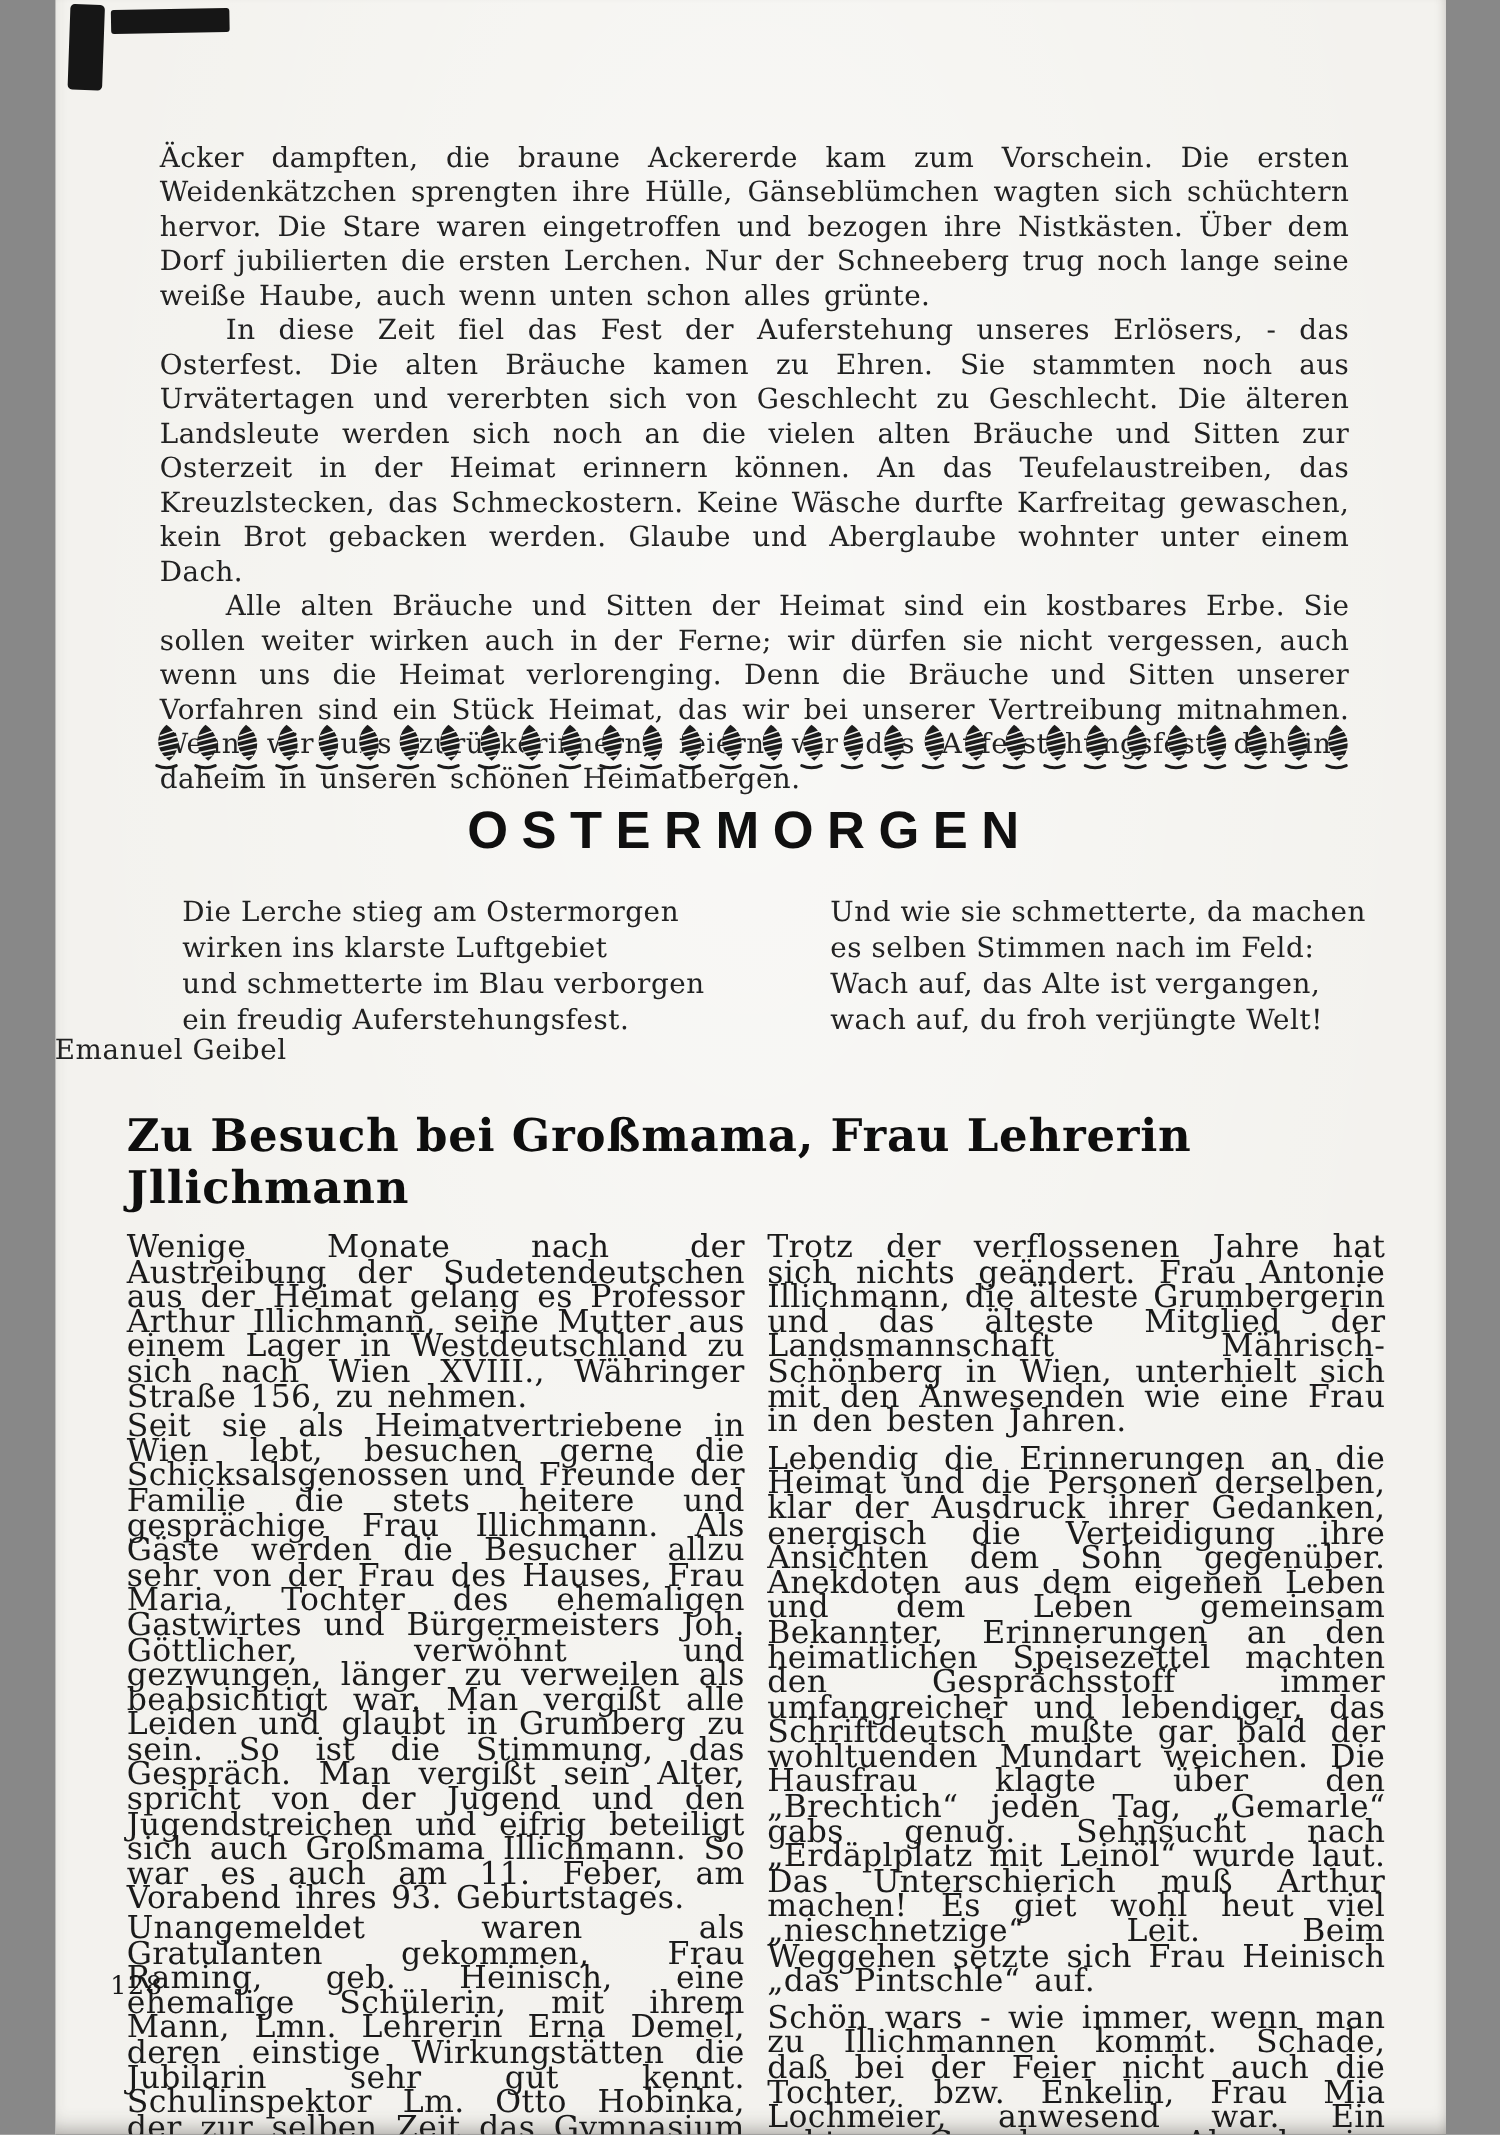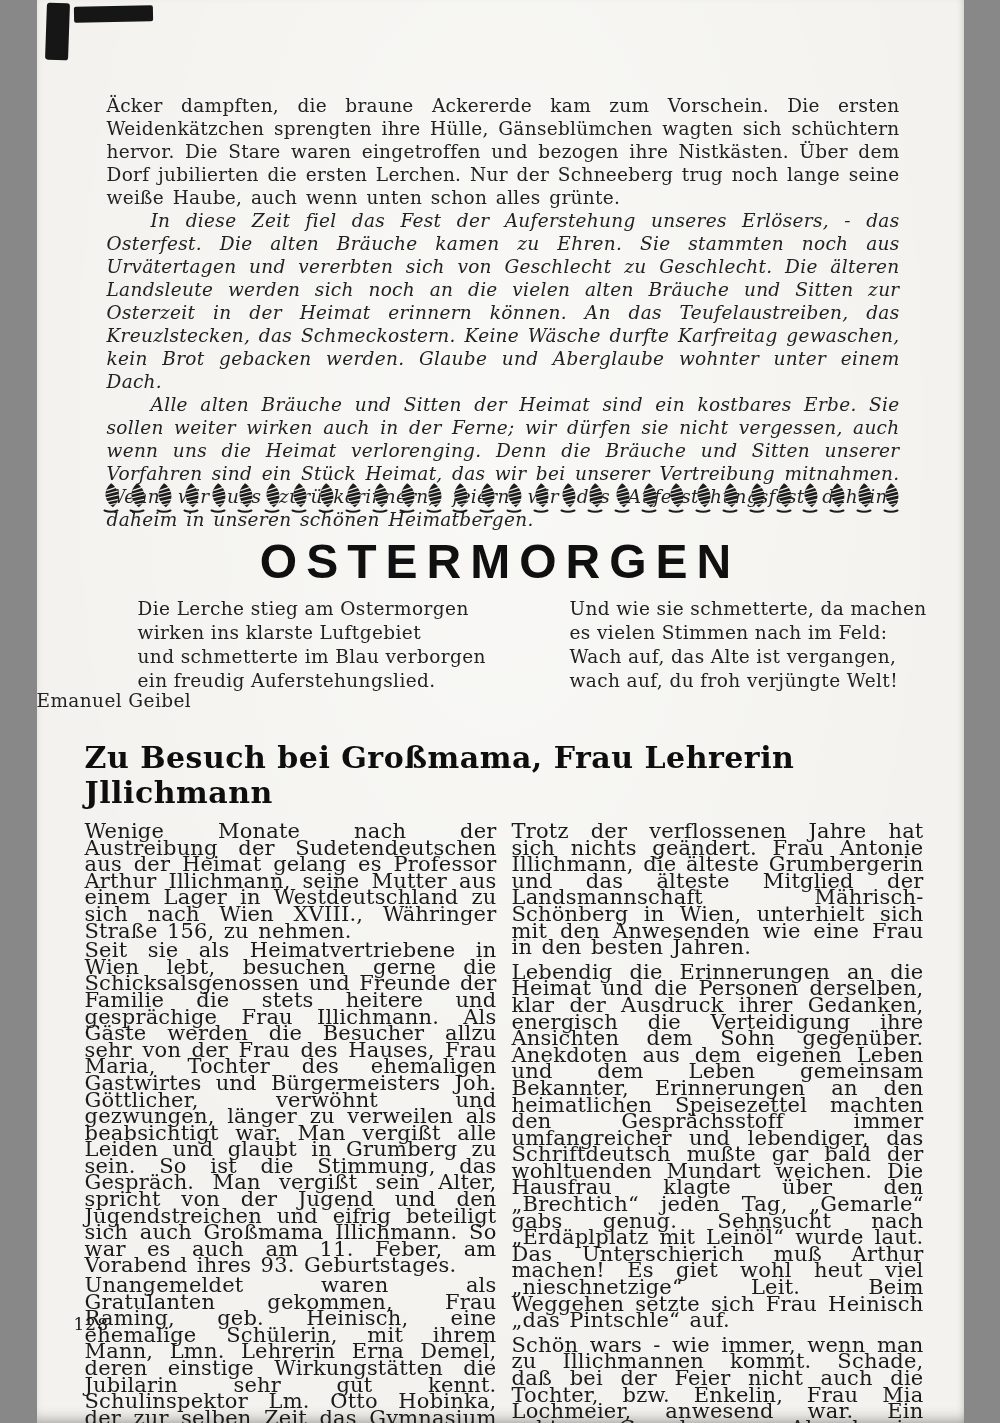--- a/index.html
+++ b/index.html
@@ -27,44 +27,44 @@
     background: #161616; border-radius: 2px; transform: rotate(-1deg);
   }
 
   
   .intro {
     position: absolute; top: 94px; left: 70px; right: 64px;
     font-size: 18.5px; line-height: 23px; letter-spacing: 0.3px;
     text-align: justify; word-spacing: 2.5px; color: #222;
   }
   .intro p { margin: 0; }
-  .intro p.indented { text-indent: 44px; font-style: italic; }
+  .intro p.indented { text-indent: 44px; }
 
   
   .ornament-row {
     position: absolute; top: 482px; left: 62px; right: 60px;
     display: flex; justify-content: space-between; align-items: flex-start;
     height: 40px;
   }
   .leaf { display: block; }
 
   
   .poem-title {
     position: absolute; top: 534px; left: 0; right: 0;
     text-align: center;
     font-family: "Liberation Sans", sans-serif;
-    font-weight: bold; font-size: 48px; letter-spacing: 9px;
+    font-weight: bold; font-size: 35px; letter-spacing: 9px;
     color: #101010;
   }
   .poem-columns {
     position: absolute; top: 597px; left: 85px; right: 70px;
     display: grid; grid-template-columns: 432px 1fr;
     font-size: 18.5px; line-height: 24px; letter-spacing: 0.4px; color: #222;
   }
-  .poem-line { white-space: nowrap; margin-left: 16px; }
+  .poem-line { white-space: nowrap; }
   .poem-author {
     position: absolute; top: 690px; left: 0; right: 0;
     font-size: 18.5px; letter-spacing: 0.4px; color: #222;
   }
 
   
   .article { position: absolute; top: 740px; left: 48px; right: 40px; }
   .article-title {
     text-align: left;
     font-family: "DejaVu Serif", serif;
@@ -251,25 +251,25 @@
     </svg>
     </div>
 
   <div class="poem-title">OSTERMORGEN</div>
 
   <div class="poem-columns">
     <div class="poem-stanza">
       <div class="poem-line">Die Lerche stieg am Ostermorgen</div>
       <div class="poem-line">wirken ins klarste Luftgebiet</div>
       <div class="poem-line">und schmetterte im Blau verborgen</div>
-      <div class="poem-line">ein freudig Auferstehungslied.</div>
+      <div class="poem-line">ein freudig Auferstehungsfest.</div>
     </div>
     <div class="poem-stanza">
       <div class="poem-line">Und wie sie schmetterte, da machen</div>
-      <div class="poem-line">es vielen Stimmen nach im Feld:</div>
+      <div class="poem-line">es selben Stimmen nach im Feld:</div>
       <div class="poem-line">Wach auf, das Alte ist vergangen,</div>
       <div class="poem-line">wach auf, du froh verjüngte Welt!</div>
     </div>
   </div>
 
   <div class="poem-author">Emanuel Geibel</div>
 
   <div class="article">
     <h1 class="article-title">Zu Besuch bei Großmama, Frau Lehrerin Jllichmann</h1>
     <div class="article-columns">

